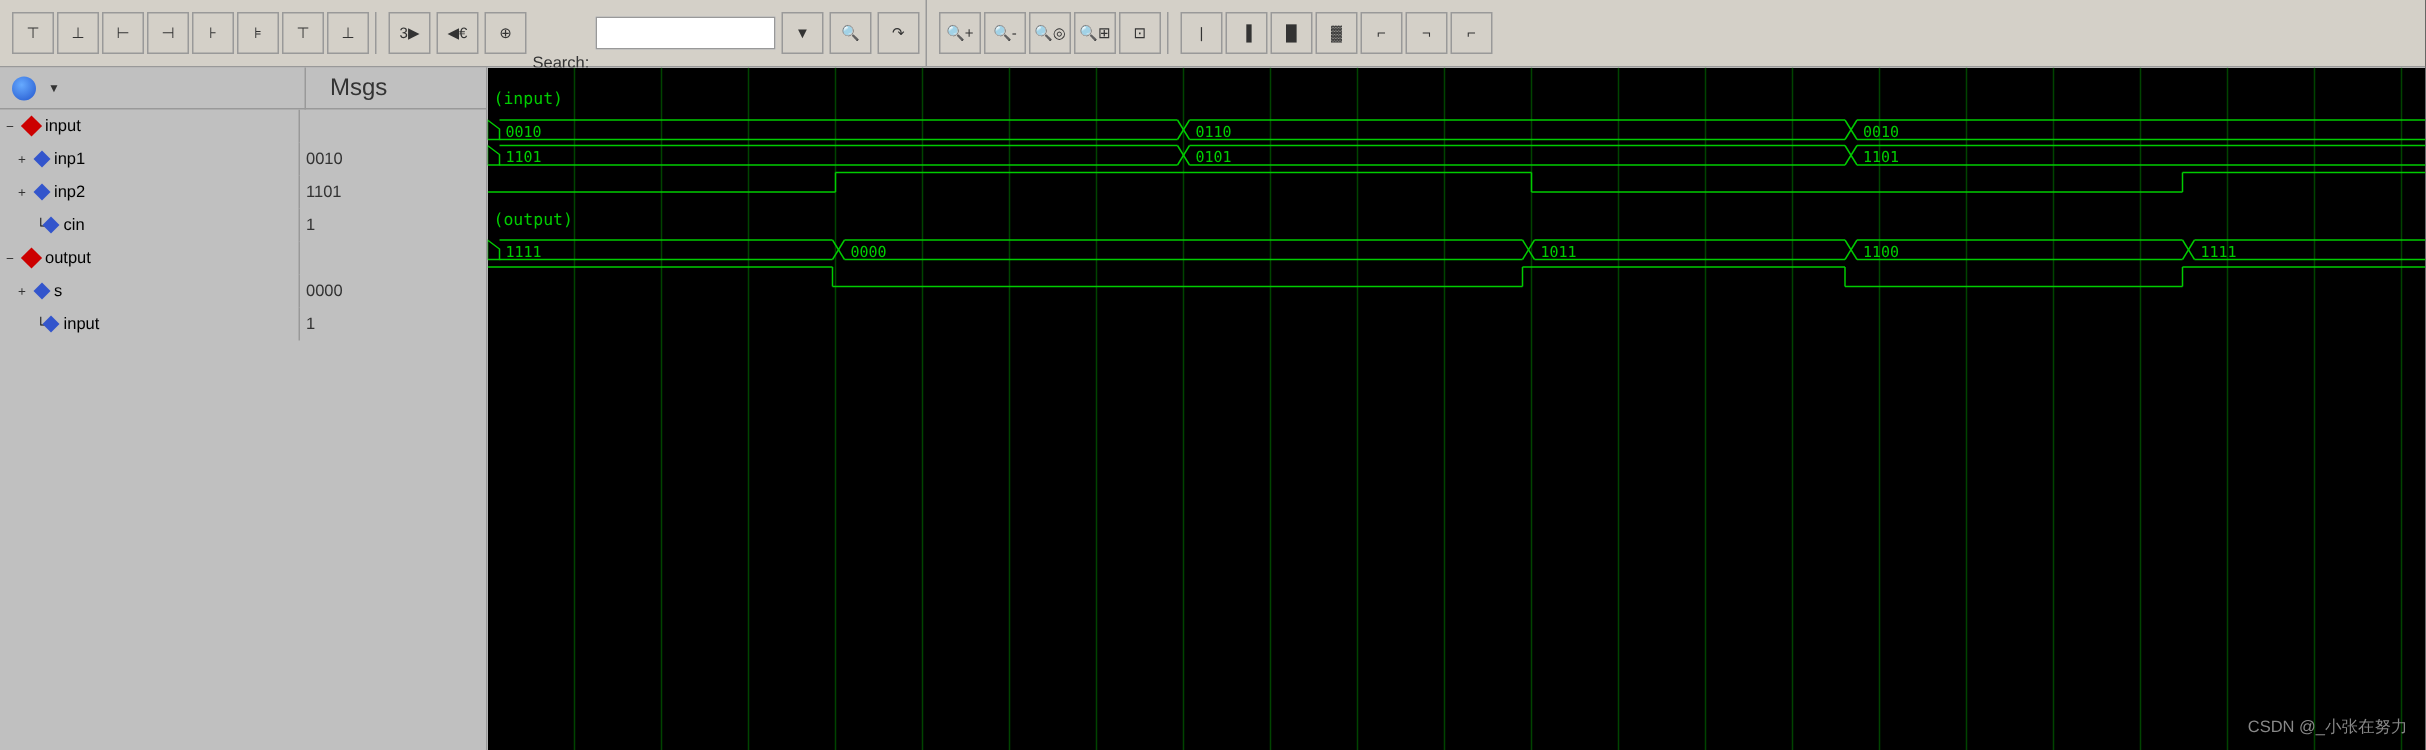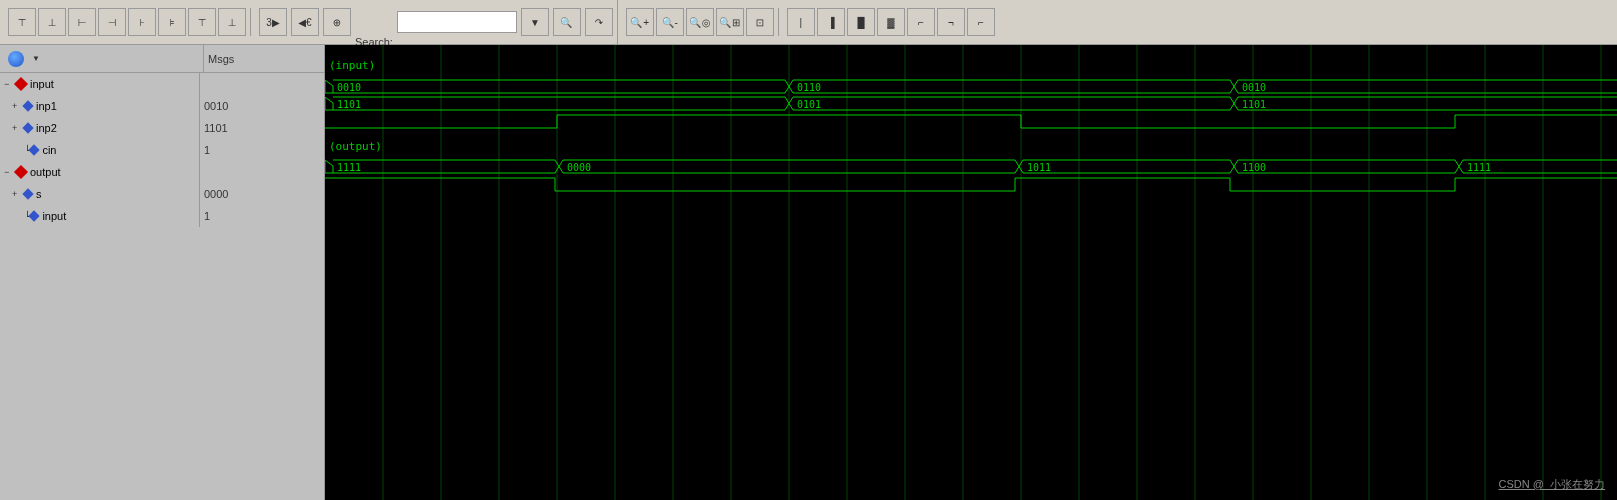--- a/index.html
+++ b/index.html
@@ -76,21 +76,21 @@
       padding: 0 4px;
       height: 28px;
     }
     .panel-right-col {
       flex: 1;
       display: flex;
       align-items: center;
       padding: 0 4px;
       height: 28px;
     }
-    .panel-header-text { font-size: 11px; color: #333; }
+    .panel-header-text { font-size: 16px; color: #333; margin-left: 12px; }
 
     #signal-tree {
       flex: 1;
       overflow-y: auto;
     }
 
     .tree-group-header {
       display: flex;
       align-items: center;
       height: 22px;
@@ -151,21 +151,20 @@
       overflow: hidden;
     }
 
     .csdn-watermark {
       position: absolute;
       bottom: 8px;
       right: 12px;
       color: #888;
       font-size: 11px;
       font-family: Arial;
-      text-decoration: underline;
     }
 
     
     .color-dot {
       width: 16px; height: 16px;
       border-radius: 50%;
       background: radial-gradient(circle at 40% 35%, #66aaff, #2255cc);
       margin-right: 4px;
       flex-shrink: 0;
     }

